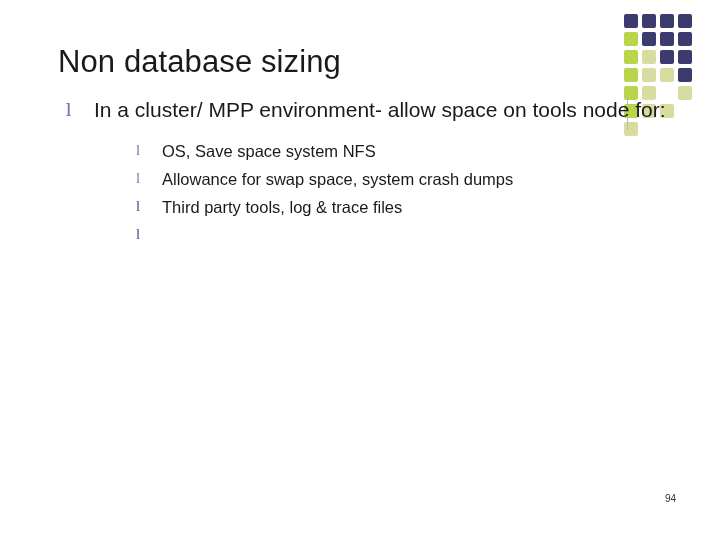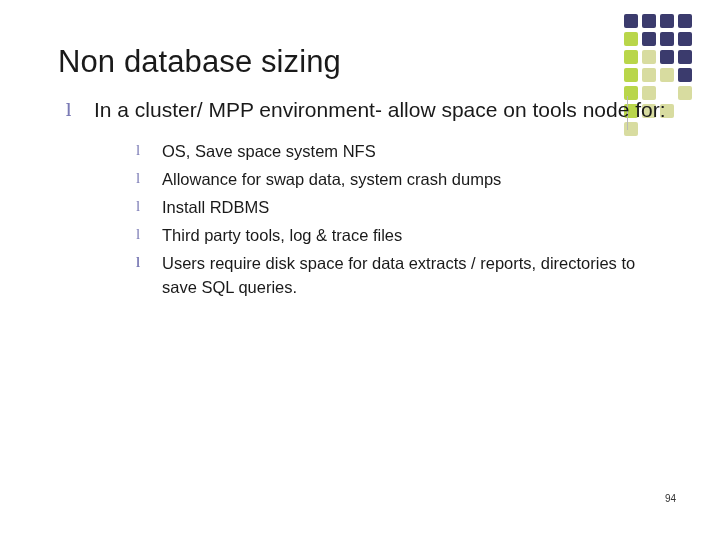--- a/index.html
+++ b/index.html
@@ -160,36 +160,34 @@
       <li>
         <span class="bullet">l</span>
         <span>In a cluster/ MPP environment- allow space on tools node for:</span>
         <ul class="level2">
           <li>
             <span class="bullet">l</span>
             <span>OS, Save space system NFS</span>
           </li>
           <li>
             <span class="bullet">l</span>
-            <span>Allowance for swap data, system crash dumps</span>
+            <span>Allowance for swap space, system crash dumps</span>
           </li>
           <li>
             <span class="bullet">l</span>
-            <span>Install RDBMS</span>
           </li>
           <li>
             <span class="bullet">l</span>
             <span>Third party tools, log &amp; trace files</span>
           </li>
           <li>
             <span class="bullet">l</span>
           </li>
           <li>
             <span class="bullet">l</span>
-            <span>Users require disk space for data extracts / reports, directories to save SQL queries.</span>
           </li>
         </ul>
       </li>
     </ul>
   </div>
 
   <div class="page-number">94</div>
 </div>
 
 </body></html>

